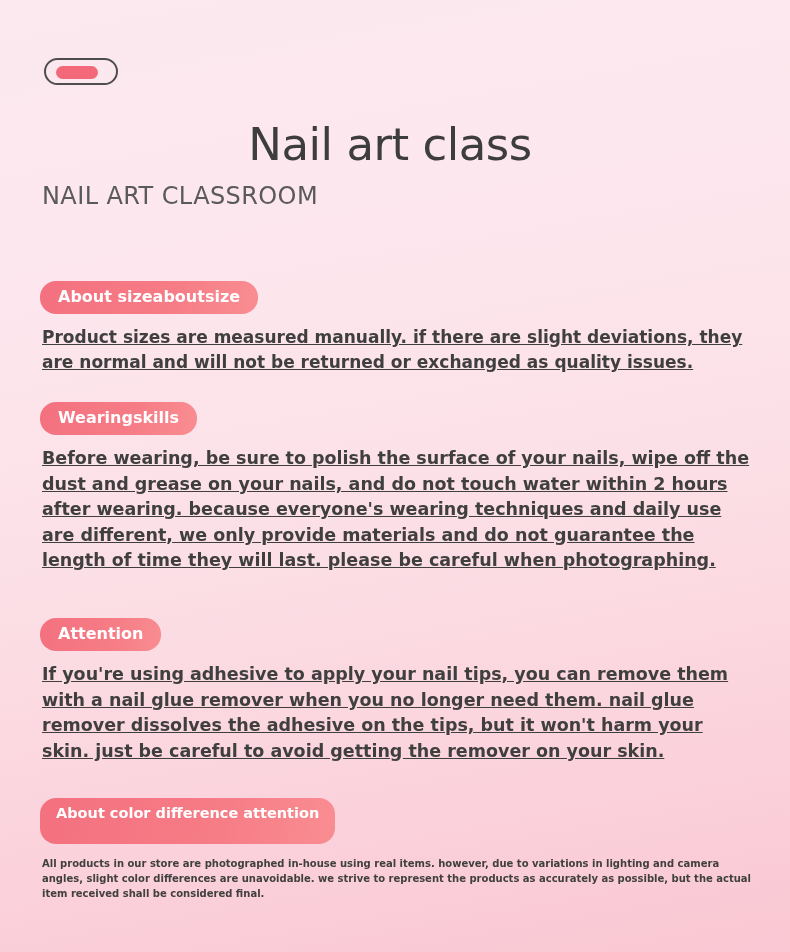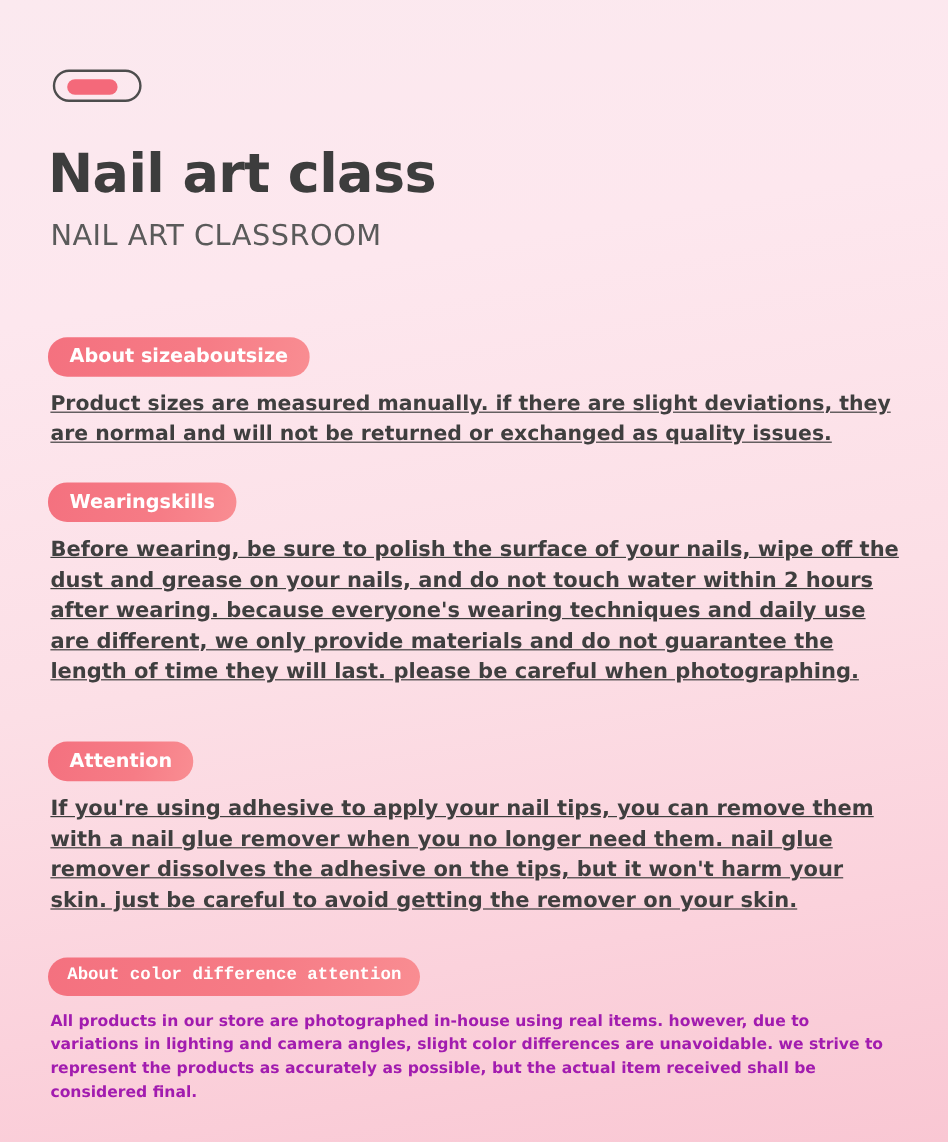--- a/index.html
+++ b/index.html
@@ -42,25 +42,26 @@
     background: #f4697a;
   }
   .heading-block {
     position: absolute;
     left: 40px;
     top: 120px;
     width: 700px;
   }
   .title {
     font-size: 45px;
-    font-weight: bold;
+    font-weight: normal;
     color: #3d3d3d;
     letter-spacing: -0.5px;
     line-height: 1.1;
     margin: 0;
+    text-align: center;
   }
   .subtitle {
     font-size: 24px;
     color: #5a5a5a;
     font-weight: normal;
     margin: 12px 0 0 2px;
     letter-spacing: 0.4px;
   }
   .section {
     position: absolute;
@@ -73,38 +74,37 @@
     color: #ffffff;
     font-size: 16px;
     font-weight: bold;
     border-radius: 16px;
     padding: 8px 18px 9px 18px;
     line-height: 1;
     box-sizing: border-box;
   }
   .tag.small {
     font-size: 14.5px;
-    padding: 8px 16px 9px 16px;
-    font-family: Liberation Mono, monospace;
+    padding: 8px 16px 23px 16px;
   }
   .body-text {
     font-size: 17px;
     font-weight: bold;
     color: #3f3f3f;
     line-height: 1.46;
     margin: 11px 0 0 2px;
     text-decoration: underline;
   }
   .body-text.wide {
     font-size: 17.5px;
   }
   .fine-text {
-    font-size: 13px;
+    font-size: 10px;
     font-weight: bold;
-    color: #a21caf;
+    color: #404040;
     line-height: 1.52;
     margin: 12px 0 0 2px;
   }
   
   #sec-size { top: 258px; margin-top: 23px; }
   #sec-skills { top: 402px; }
   #sec-attention { top: 618px; }
   #sec-color { top: 798px; }
 </style>
 </head>

